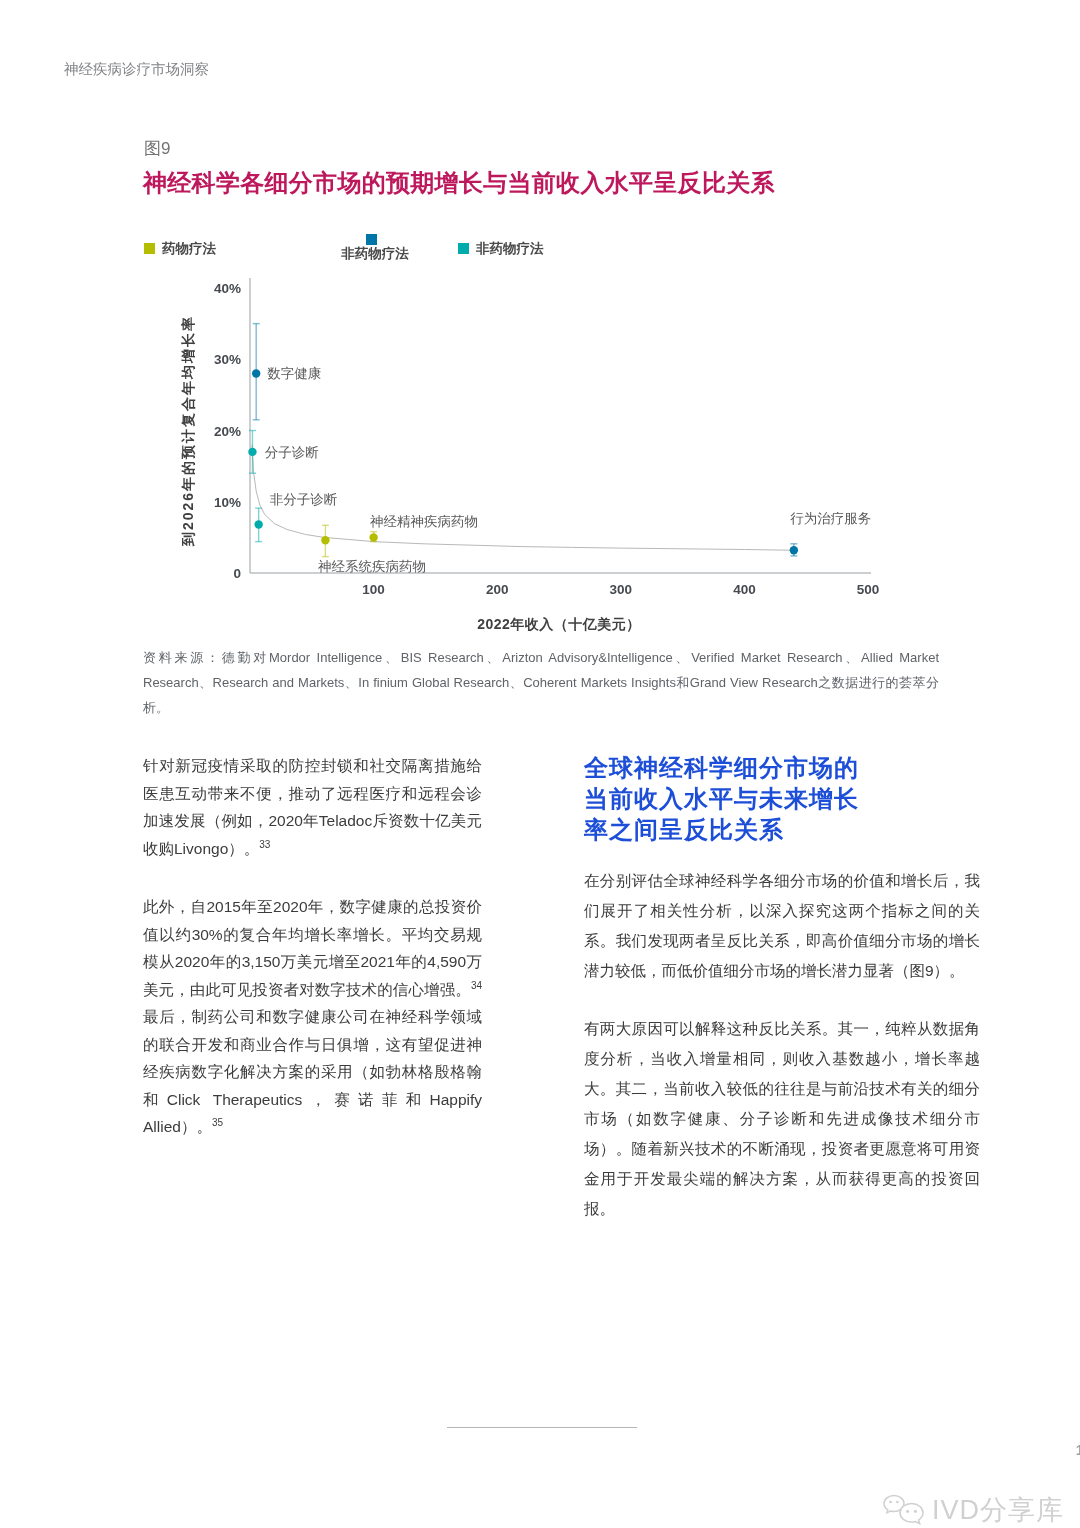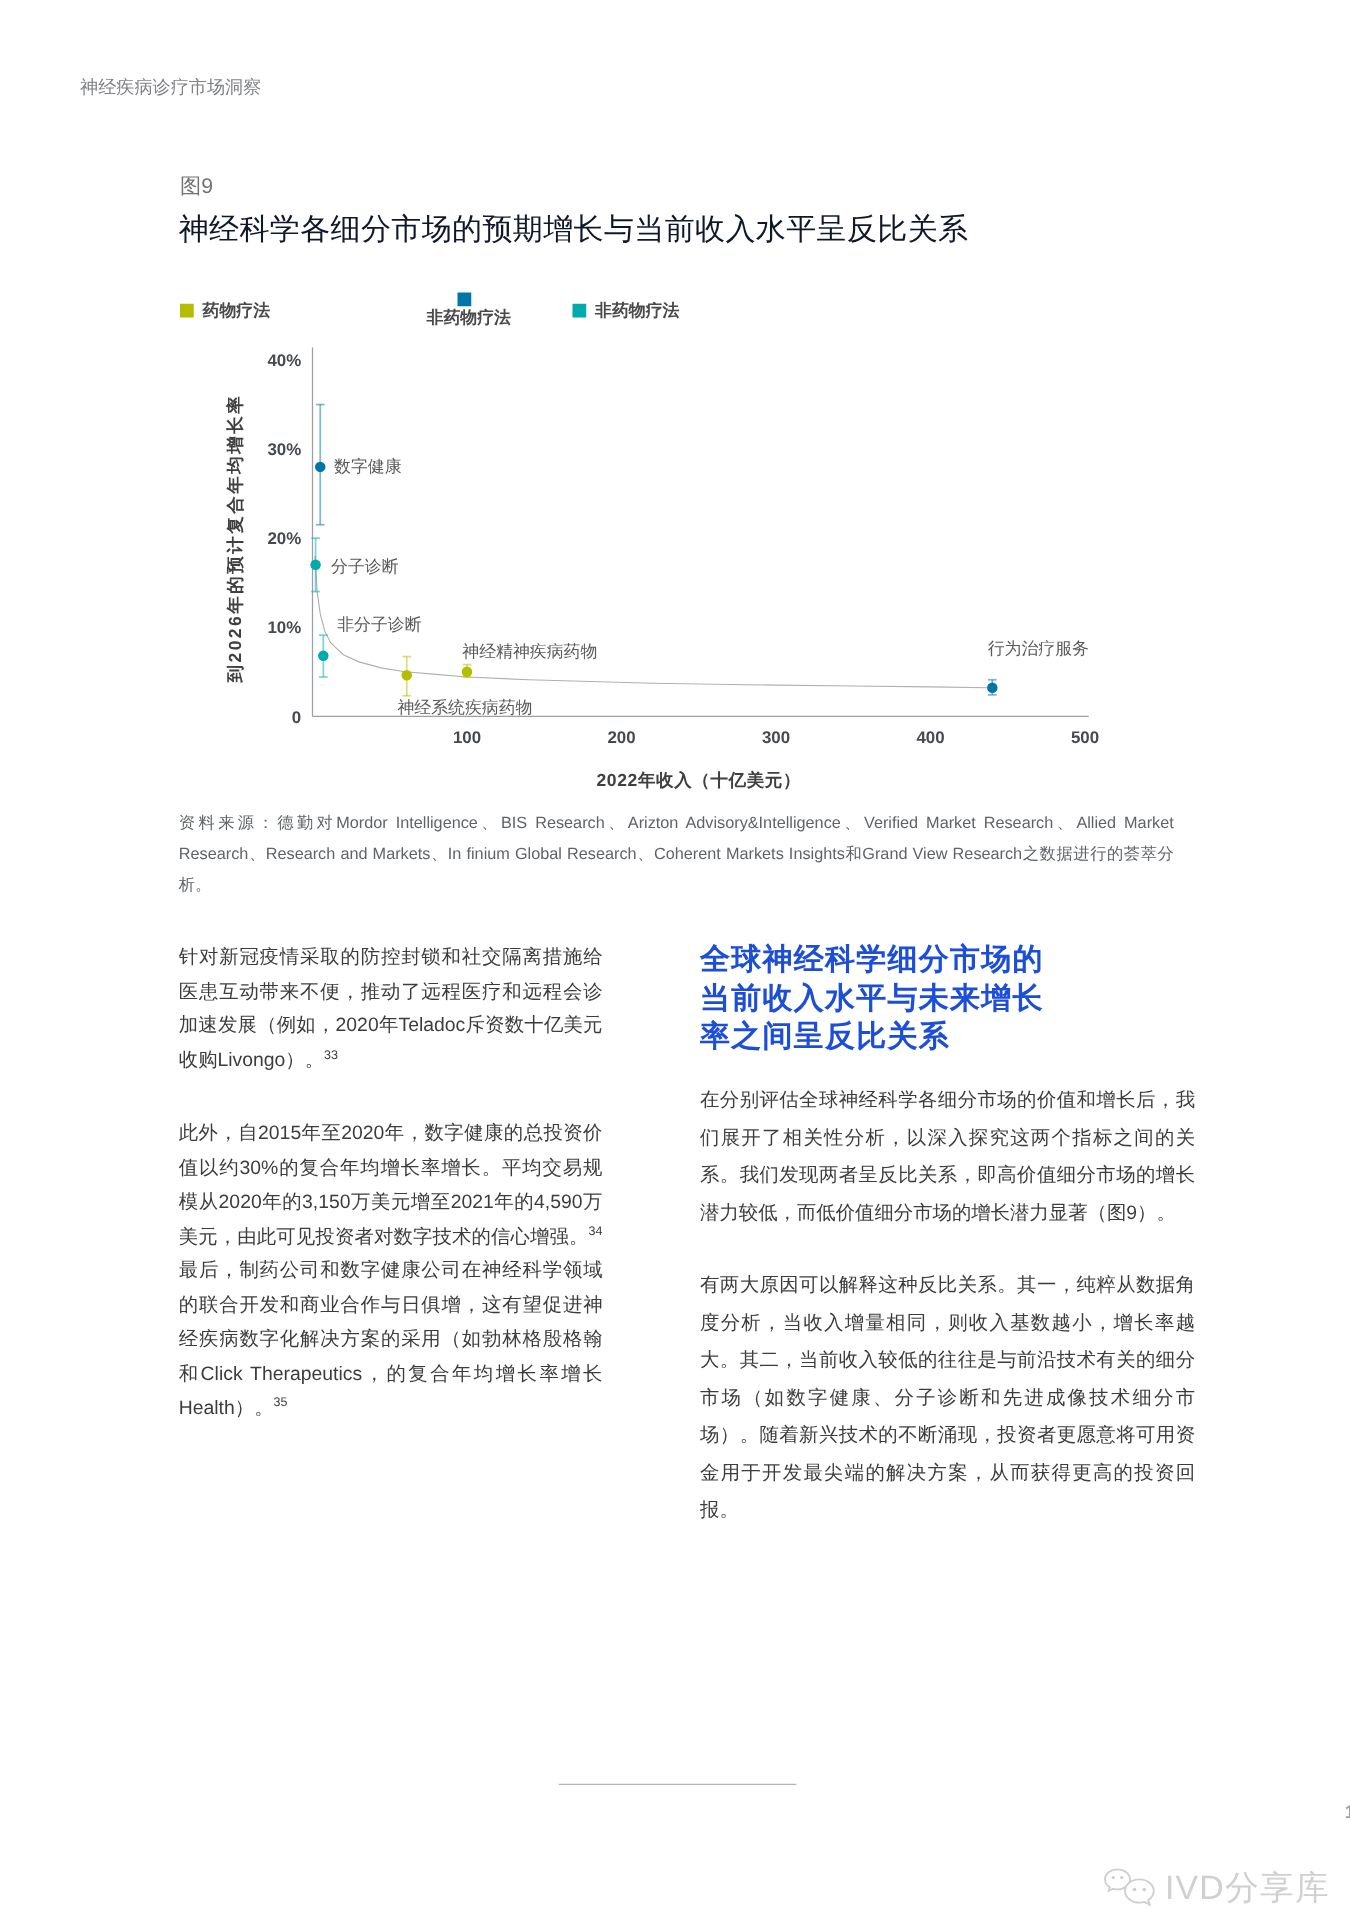--- a/index.html
+++ b/index.html
@@ -3,33 +3,33 @@
 <meta charset="utf-8">
 <style>
   html,body{margin:0;padding:0;}
   body{
     width:1080px;height:1528px;background:#ffffff;position:relative;
     font-family:"Liberation Sans","DejaVu Sans",sans-serif;
     -webkit-font-smoothing:antialiased;overflow:hidden;
   }
   .doc-header{position:absolute;left:64px;top:60px;font-size:14.5px;color:#808285;}
   .fig-label{position:absolute;left:144px;top:137px;font-size:17px;color:#737373;}
-  .fig-title{position:absolute;left:143px;top:167px;margin:0;font-size:24px;font-weight:400;color:#0f172a;letter-spacing:.3px;}
+  .fig-title{position:absolute;left:143px;top:167px;margin:0;font-size:24px;font-weight:700;color:#be185d;letter-spacing:.3px;}
   .legend{position:absolute;left:144px;top:234px;display:flex;font-size:13.5px;color:#4a4a4a;}
   .legend-item{display:flex;align-items:center;font-weight:bold;}
   .legend-item:nth-child(1){width:148px;}
   .legend-item:nth-child(2){width:166px;flex-direction:column;}
   .swatch{width:11px;height:11px;margin-right:7px;display:inline-block;flex:0 0 auto;}
   .chart{position:absolute;left:143px;top:270px;width:810px;height:375px;}
   .tick{font-family:"Liberation Sans","DejaVu Sans",sans-serif;font-size:13.5px;font-weight:700;fill:#464a4f;}
   .axis-label{font-family:"Liberation Sans","DejaVu Sans",sans-serif;font-size:14px;font-weight:600;fill:#404040;letter-spacing:.5px;}
   .y-axis-label{letter-spacing:2px;}
   .pt-label{font-family:"Liberation Sans","DejaVu Sans",sans-serif;font-size:13.5px;fill:#595959;}
   .source{position:absolute;left:143px;top:645px;width:796px;margin:0;font-size:13px;line-height:25px;color:#5f6368;text-align:justify;}
-  .columns{position:absolute;left:143px;top:752px;width:815px;display:flex;}
+  .columns{position:absolute;left:143px;top:752px;width:815px;display:flex;gap:24px;}
   .col-left{width:339px;margin-right:78px;flex:0 0 auto;}
   .col-right{width:396px;flex:0 0 auto;}
   .body-p{margin:0 0 31px 0;font-size:15.5px;line-height:27.5px;color:#3c3c3c;text-align:justify;}
   .col-right .body-p{line-height:30px;margin:0 0 28px 0;}
   sup{font-size:10px;line-height:0;}
   .teal-heading{margin:0 0 21px 0;font-size:24px;line-height:31px;font-weight:700;color:#1d4ed8;white-space:pre-line;letter-spacing:1px;}
   .footer-line{position:absolute;left:447px;top:1427px;width:190px;height:1px;background:#b3b5b8;}
   .page-num{position:absolute;left:12px;top:1442px;width:1080px;text-align:right;font-size:14.5px;font-weight:700;color:#9d9fa2;}
   .watermark{position:absolute;right:16px;top:1492px;display:flex;align-items:center;gap:6px;
     font-size:27px;color:#d0d0d0;letter-spacing:1px;}
@@ -106,21 +106,21 @@
       <circle cx="650.84" cy="280.2" r="4.2" fill="#0076a8"></circle>
       <text x="647.132" y="252.85" class="pt-label">行为治疗服务</text>
     </svg>
 </div>
 
 <p class="source">资料来源：德勤对Mordor Intelligence、BIS Research、Arizton Advisory&amp;Intelligence、Verified Market Research、Allied Market Research、Research and Markets、In finium Global Research、Coherent Markets Insights和Grand View Research之数据进行的荟萃分析。</p>
 
 <div class="columns">
   <div class="col-left">
     <p class="body-p"><span>针对新冠疫情采取的防控封锁和社交隔离措施给医患互动带来不便，推动了远程医疗和远程会诊加速发展（例如，2020年Teladoc斥资数十亿美元收购Livongo）。</span><sup>33</sup></p>
-    <p class="body-p"><span>此外，自2015年至2020年，数字健康的总投资价值以约30%的复合年均增长率增长。平均交易规模从2020年的3,150万美元增至2021年的4,590万美元，由此可见投资者对数字技术的信心增强。</span><sup>34</sup><span>最后，制药公司和数字健康公司在神经科学领域的联合开发和商业合作与日俱增，这有望促进神经疾病数字化解决方案的采用（如勃林格殷格翰和Click Therapeutics，的复合年均增长率增长 Health）。</span><sup>35</sup></p>
+    <p class="body-p"><span>此外，自2015年至2020年，数字健康的总投资价值以约30%的复合年均增长率增长。平均交易规模从2020年的3,150万美元增至2021年的4,590万美元，由此可见投资者对数字技术的信心增强。</span><sup>34</sup><span>最后，制药公司和数字健康公司在神经科学领域的联合开发和商业合作与日俱增，这有望促进神经疾病数字化解决方案的采用（如勃林格殷格翰和Click Therapeutics，赛诺菲和Happify Allied）。</span><sup>35</sup></p>
   </div>
   <div class="col-right">
     <h2 class="teal-heading">全球神经科学细分市场的
 当前收入水平与未来增长
 率之间呈反比关系</h2>
     <p class="body-p">在分别评估全球神经科学各细分市场的价值和增长后，我们展开了相关性分析，以深入探究这两个指标之间的关系。我们发现两者呈反比关系，即高价值细分市场的增长潜力较低，而低价值细分市场的增长潜力显著（图9）。</p>
     <p class="body-p">有两大原因可以解释这种反比关系。其一，纯粹从数据角度分析，当收入增量相同，则收入基数越小，增长率越大。其二，当前收入较低的往往是与前沿技术有关的细分市场（如数字健康、分子诊断和先进成像技术细分市场）。随着新兴技术的不断涌现，投资者更愿意将可用资金用于开发最尖端的解决方案，从而获得更高的投资回报。</p>
   </div>
 </div>
 

